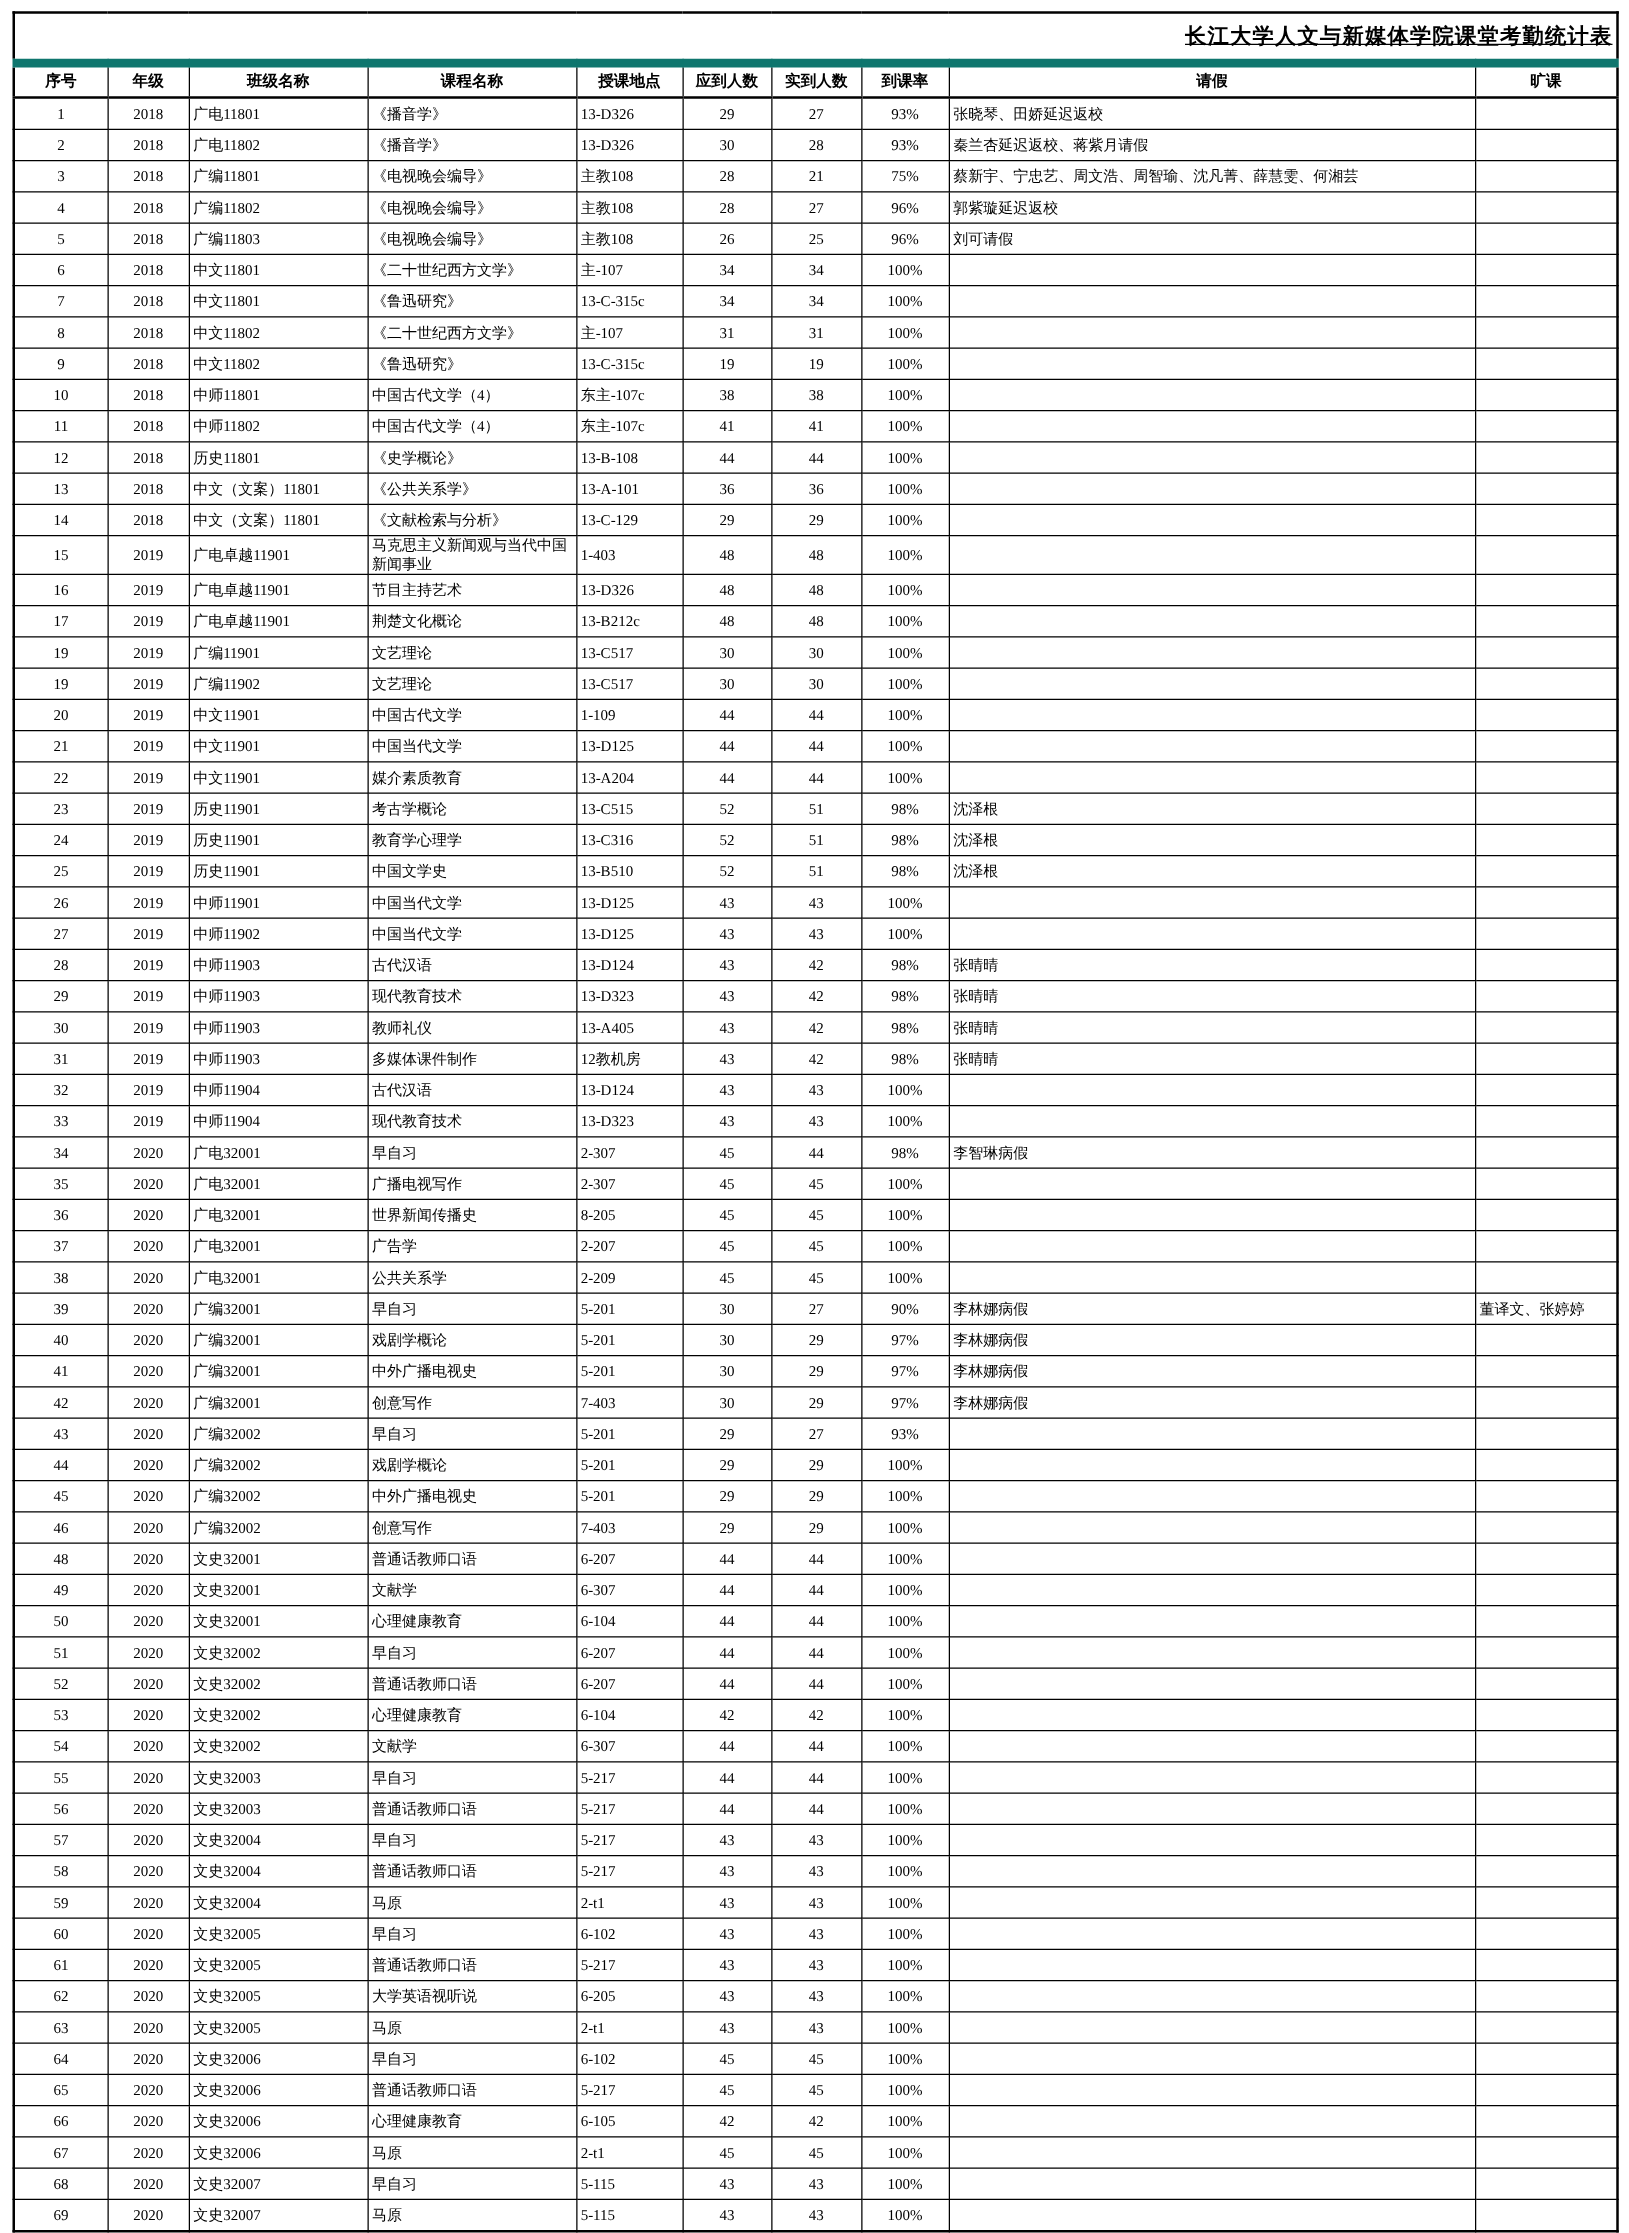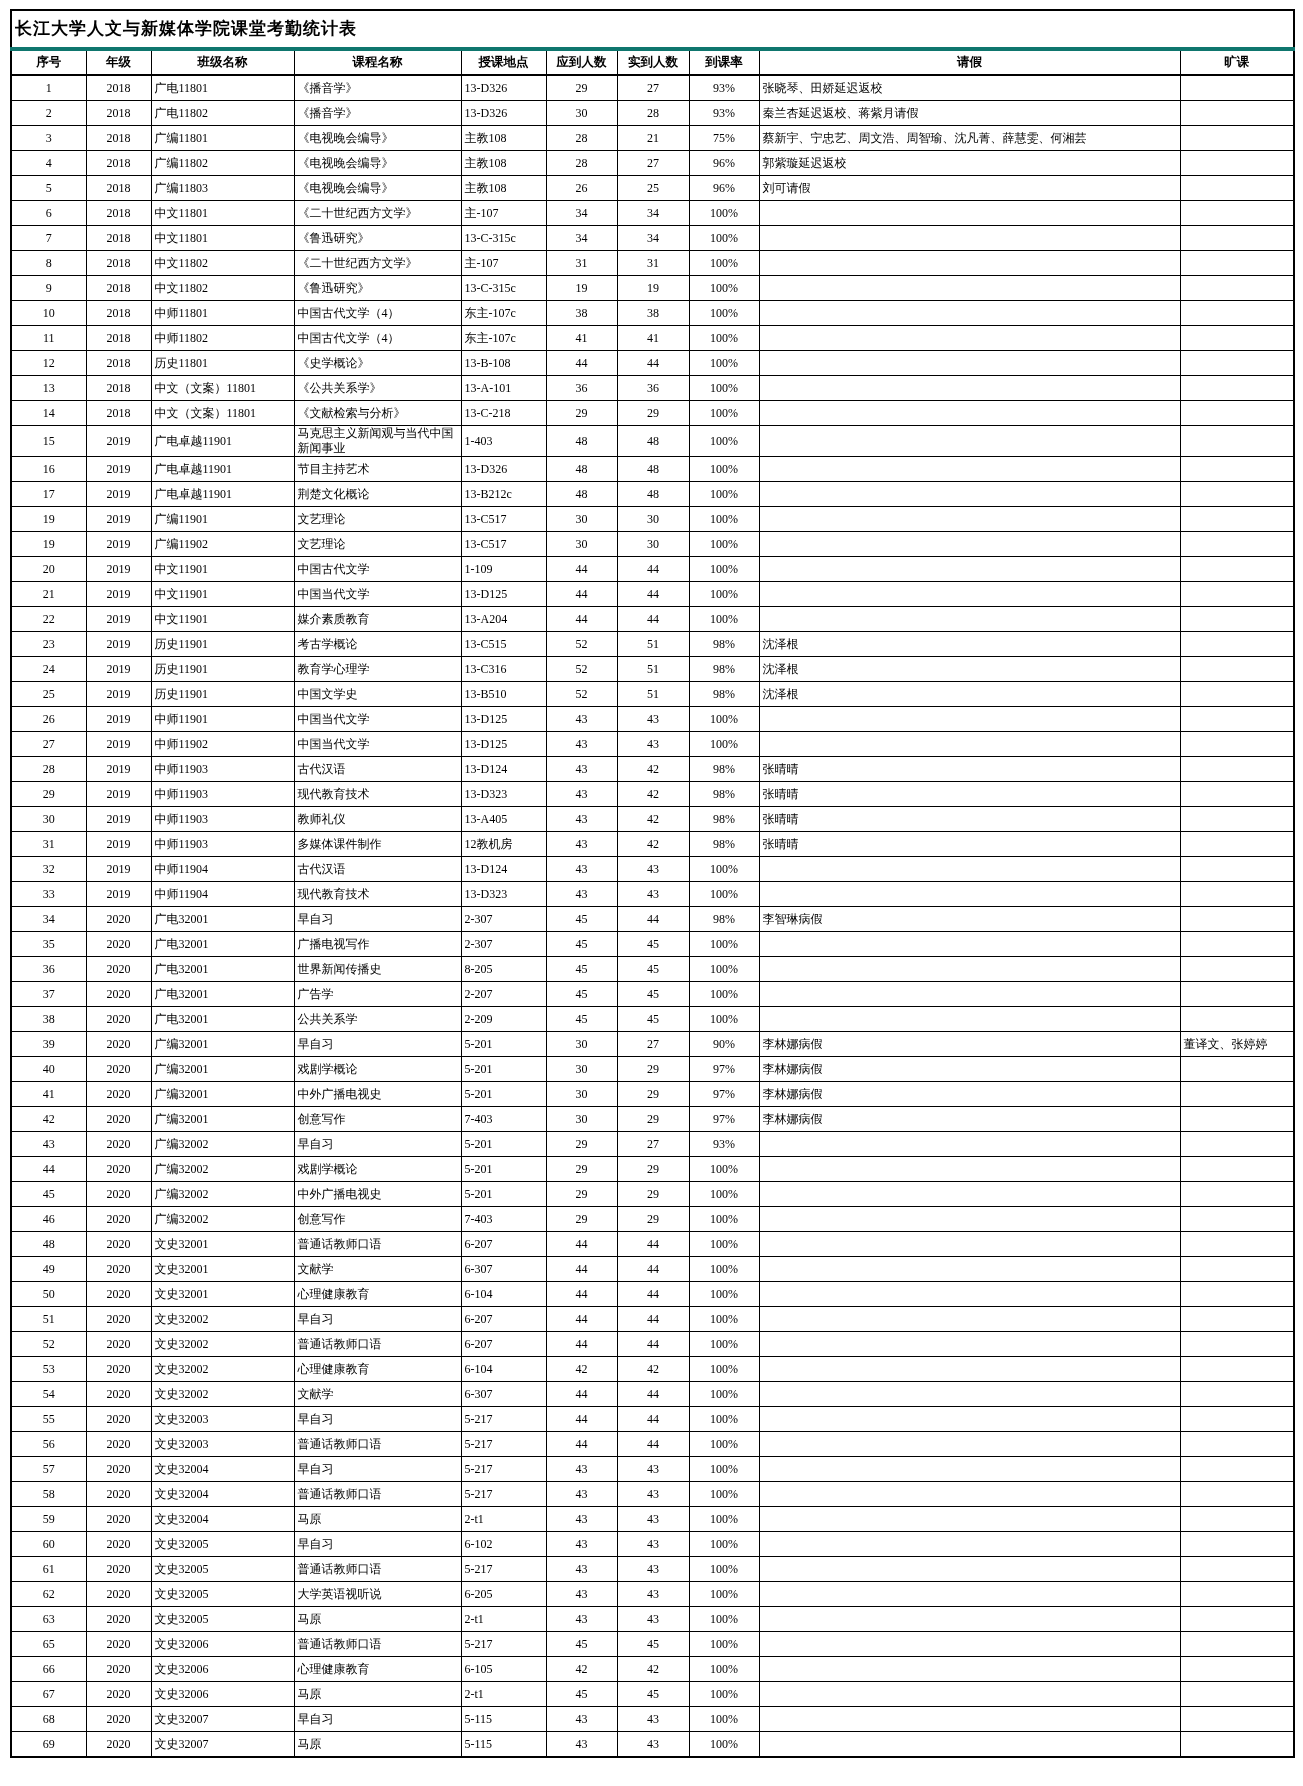--- a/index.html
+++ b/index.html
@@ -25,23 +25,24 @@
     overflow: hidden;
     white-space: normal;
     word-break: break-all;
     vertical-align: middle;
     color: #000;
   }
   tr.title-row th {
     height: 36px;
     font-size: 17px;
     font-weight: bold;
-    text-align: left;
+    text-align: right;
     letter-spacing: 1px;
-    border-bottom: 4px solid #0f766e;
+    border-bottom: 7px solid #0f766e;
+    text-decoration: underline;
   }
   tr.header-row th {
     height: 23px;
     font-weight: bold;
     text-align: center;
     font-size: 12.5px;
     border-bottom: 2px solid #000;
     margin-left: 33px;
   }
   tbody td { height: 24px; }
@@ -238,21 +239,21 @@
           <td class="c6">36</td>
           <td class="c7">100%</td>
           <td class="c8"></td>
           <td class="c9"></td>
         </tr>
         <tr>
           <td class="c0">14</td>
           <td class="c1">2018</td>
           <td class="c2">中文（文案）11801</td>
           <td class="c3">《文献检索与分析》</td>
-          <td class="c4">13-C-218</td>
+          <td class="c4">13-C-129</td>
           <td class="c5">29</td>
           <td class="c6">29</td>
           <td class="c7">100%</td>
           <td class="c8"></td>
           <td class="c9"></td>
         </tr>
         <tr>
           <td class="c0">15</td>
           <td class="c1">2019</td>
           <td class="c2">广电卓越11901</td>
@@ -822,20 +823,32 @@
           <td class="c2">文史32005</td>
           <td class="c3">马原</td>
           <td class="c4">2-t1</td>
           <td class="c5">43</td>
           <td class="c6">43</td>
           <td class="c7">100%</td>
           <td class="c8"></td>
           <td class="c9"></td>
         </tr>
         <tr>
+          <td class="c0">64</td>
+          <td class="c1">2020</td>
+          <td class="c2">文史32006</td>
+          <td class="c3">早自习</td>
+          <td class="c4">6-102</td>
+          <td class="c5">45</td>
+          <td class="c6">45</td>
+          <td class="c7">100%</td>
+          <td class="c8"></td>
+          <td class="c9"></td>
+        </tr>
+        <tr>
           <td class="c0">65</td>
           <td class="c1">2020</td>
           <td class="c2">文史32006</td>
           <td class="c3">普通话教师口语</td>
           <td class="c4">5-217</td>
           <td class="c5">45</td>
           <td class="c6">45</td>
           <td class="c7">100%</td>
           <td class="c8"></td>
           <td class="c9"></td>

